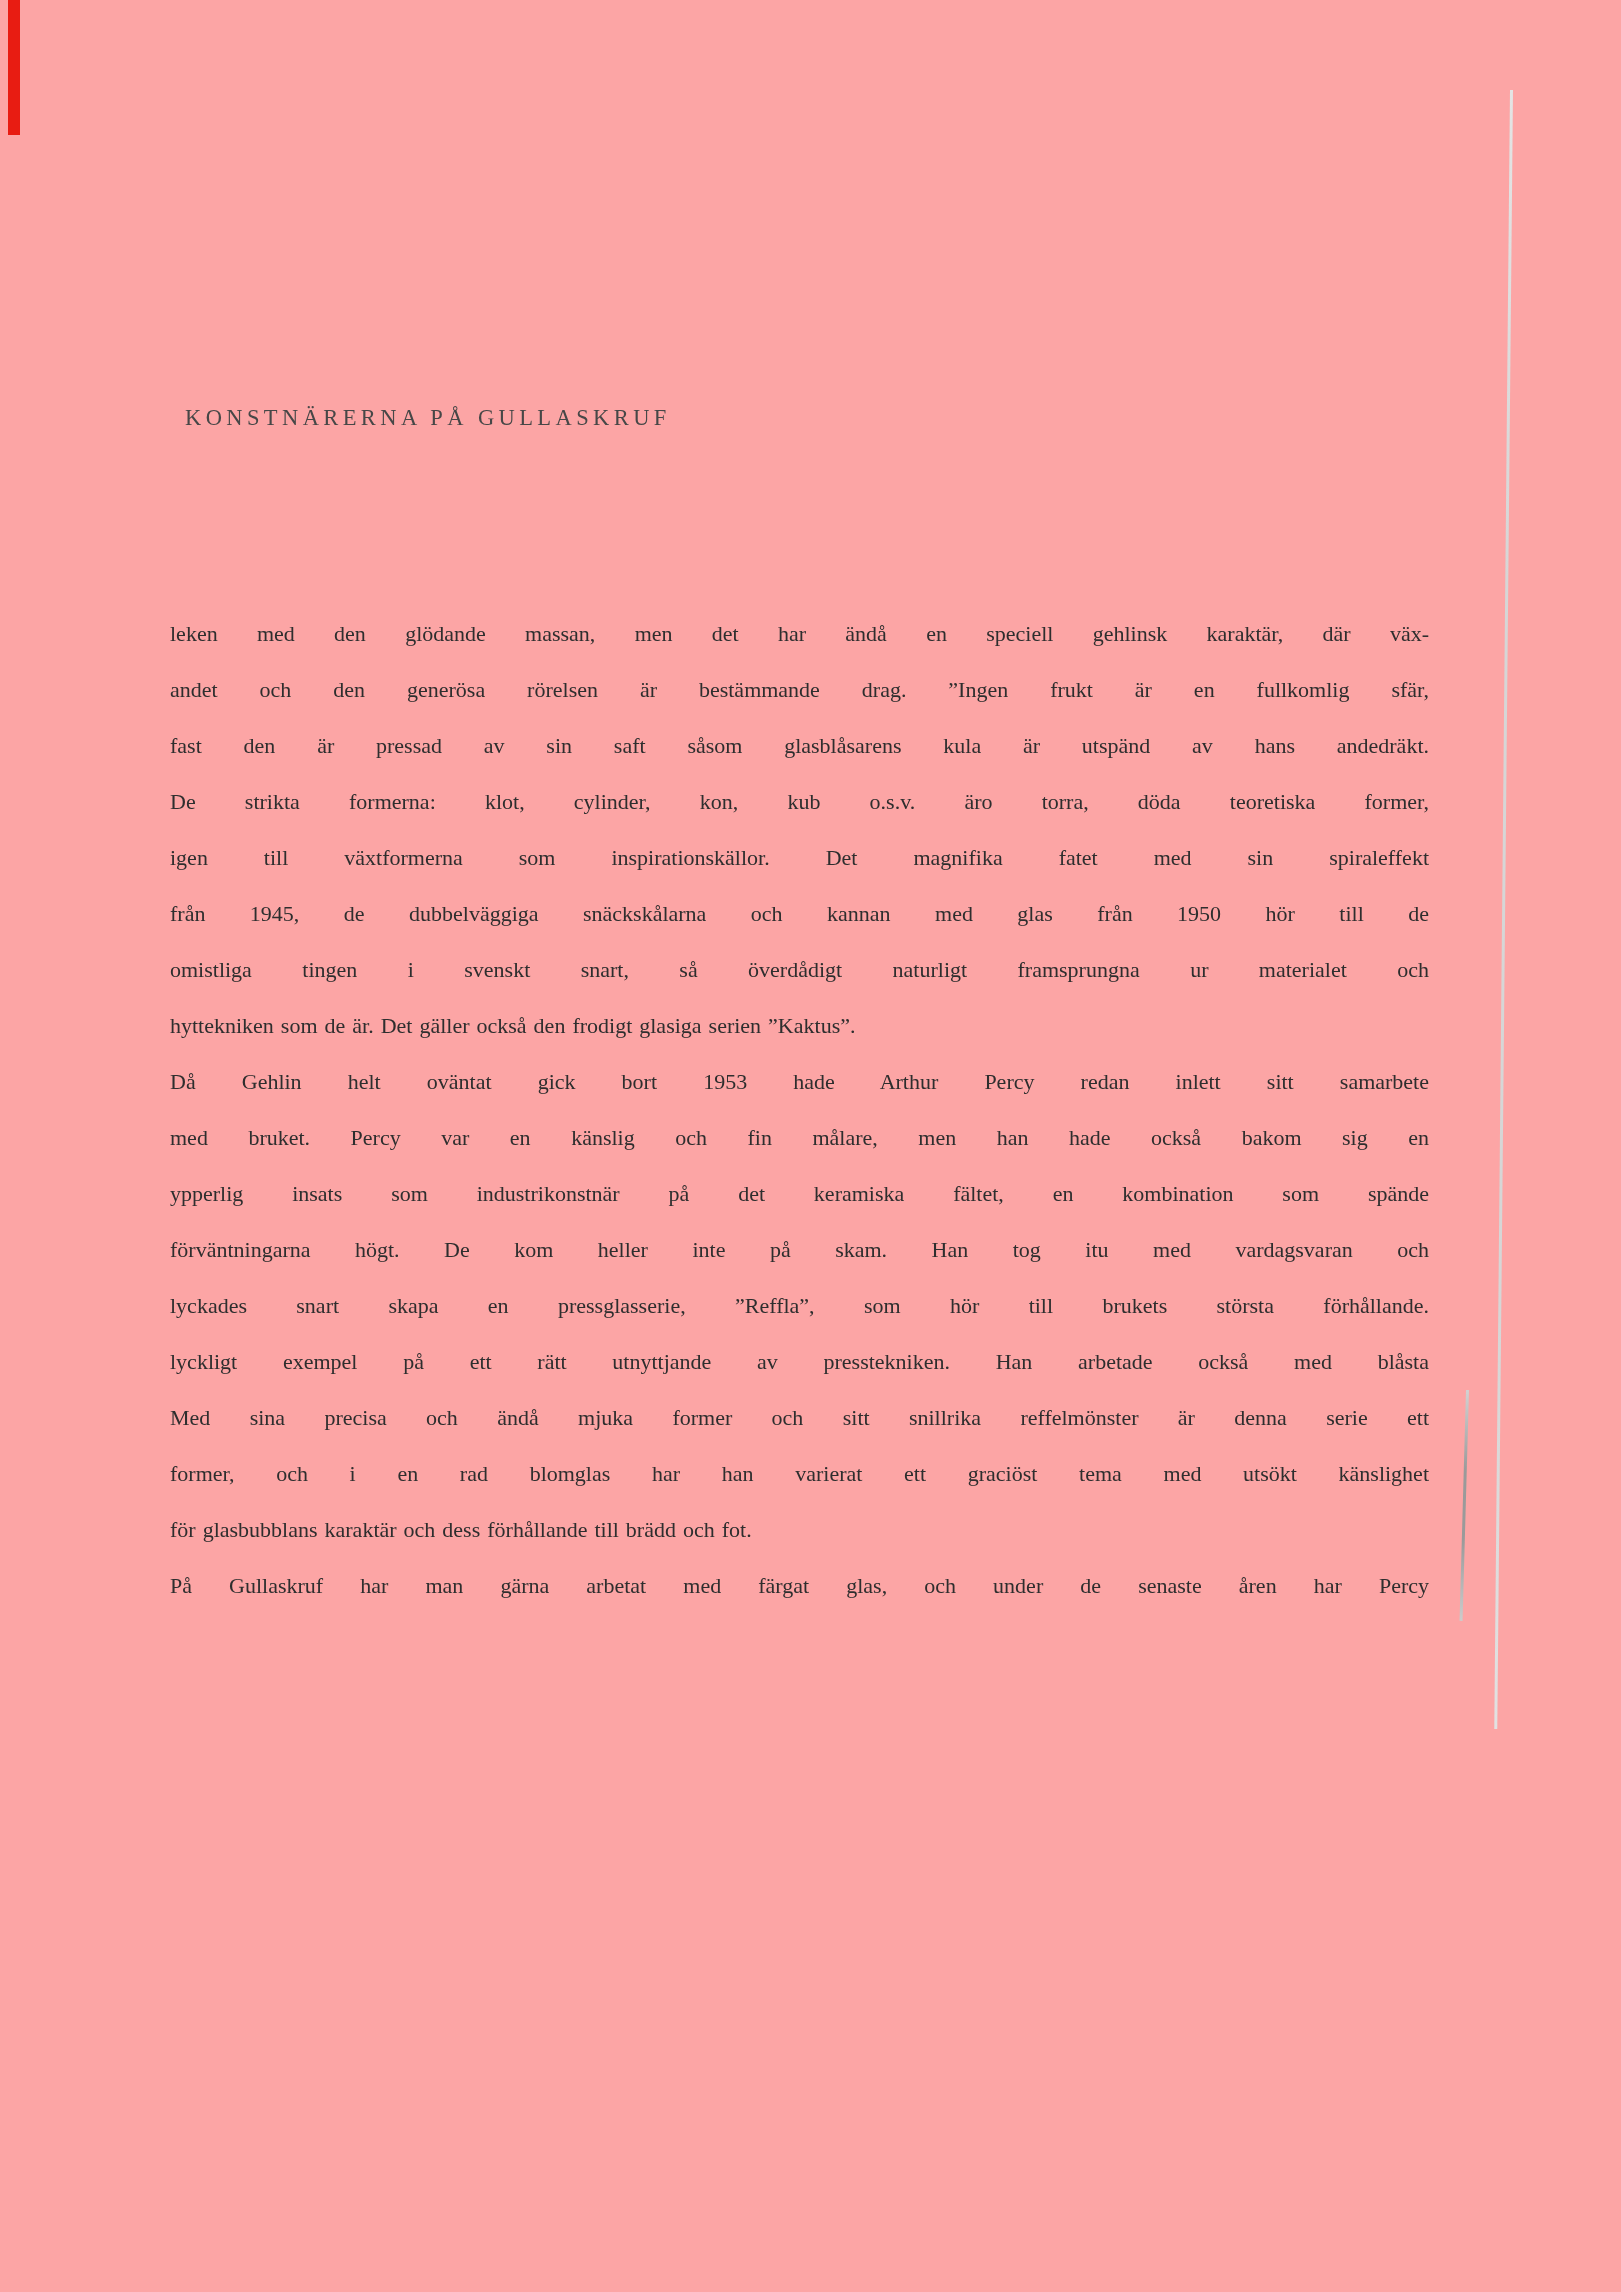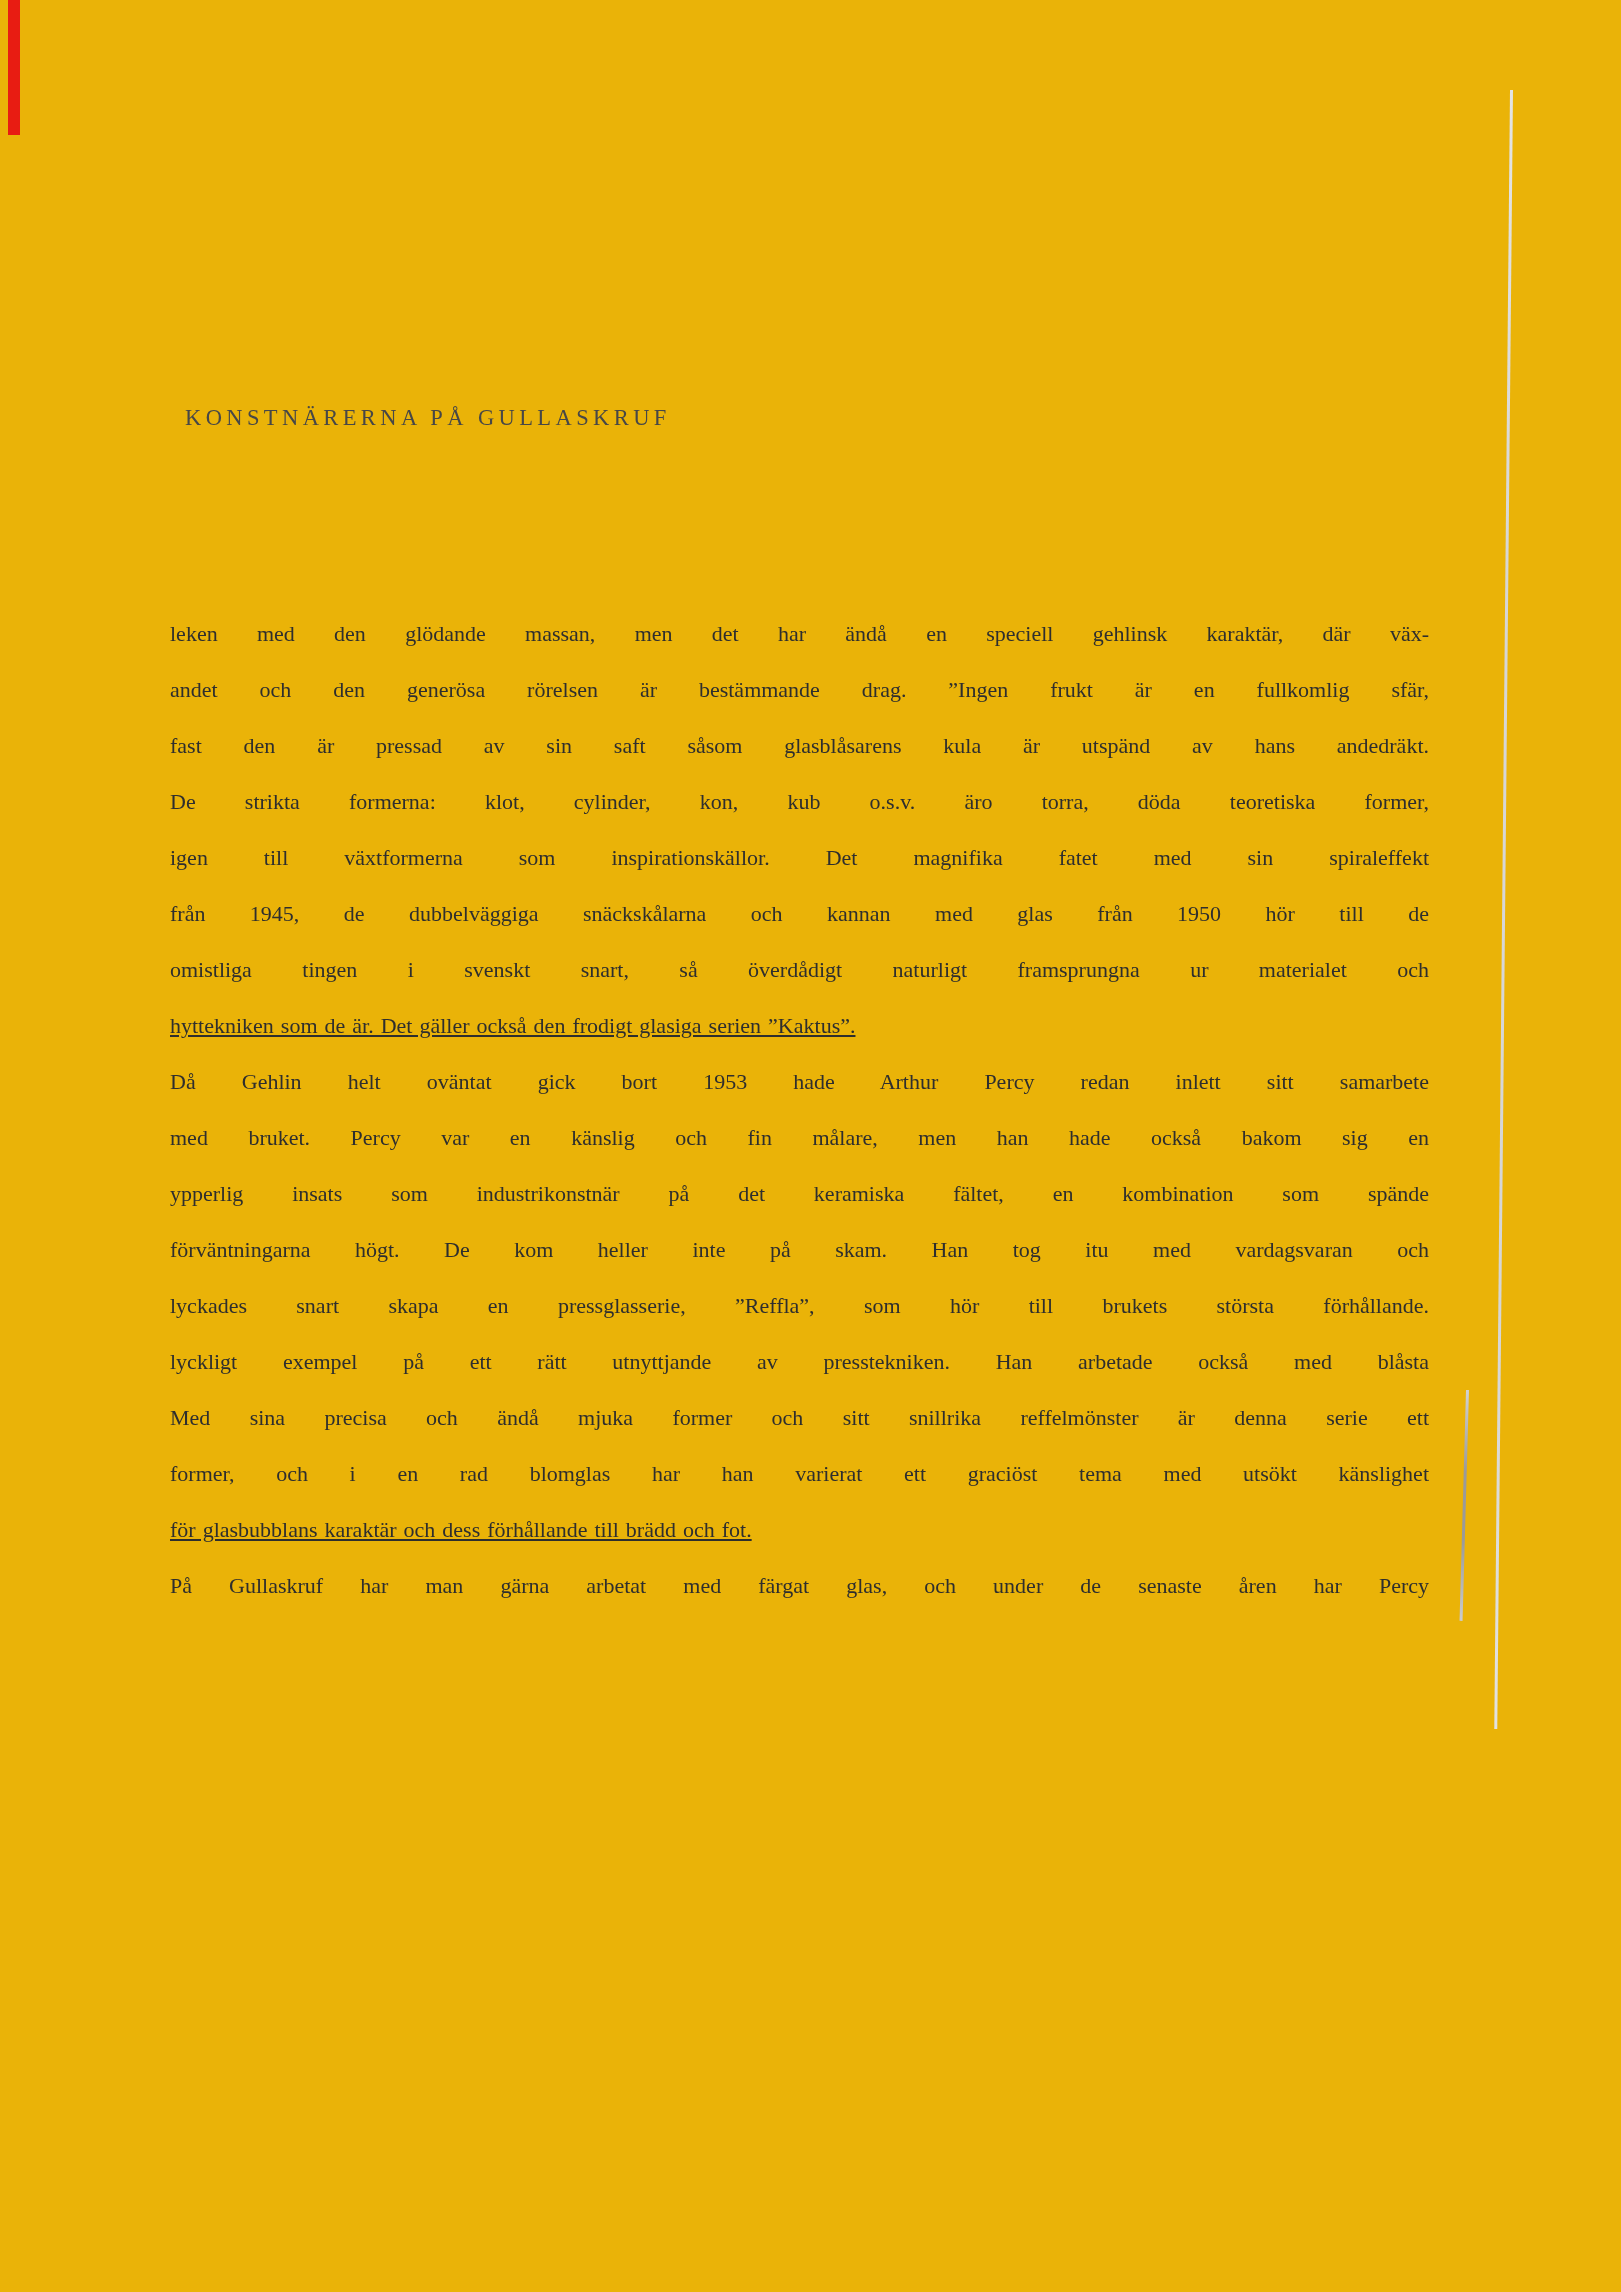--- a/index.html
+++ b/index.html
@@ -8,21 +8,21 @@
     background: #ffffff;
     width: 1621px;
     height: 2293px;
     position: relative;
     font-family: "Liberation Serif", "DejaVu Serif", serif;
   }
   .page {
     position: absolute;
     left: 0; top: 0;
     width: 1621px; height: 2293px;
-    background: #eab308;
+    background: #fca5a5;
     overflow: hidden;
   }
   
   .red-mark {
     position: absolute;
     left: 7.8px; top: 0px;
     width: 12.7px; height: 135px;
     background: #e81c12;
   }
   
@@ -46,21 +46,20 @@
     word-spacing: 1.5px;
   }
   .text-line {
     height: 56px;
     white-space: nowrap;
     text-align: justify;
     text-align-last: justify;
   }
   .text-line.para-end {
     text-align-last: left;
-    text-decoration: underline;
   }
   
   .scan-line-long {
     position: absolute;
     left: 1510px; top: 90px;
     width: 2.9px; height: 1639px;
     background: linear-gradient(#e4e4e4, #d6d6d6 30%, #d6d6d6 75%, #e2e2e2);
     transform: rotate(0.55deg);
     transform-origin: top center;
   }

